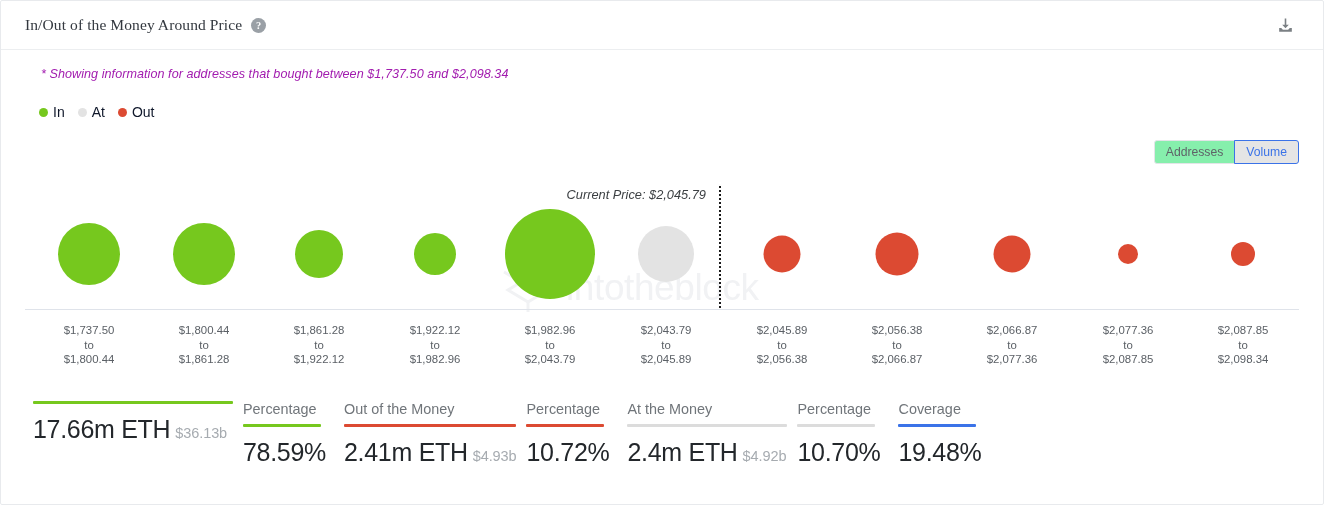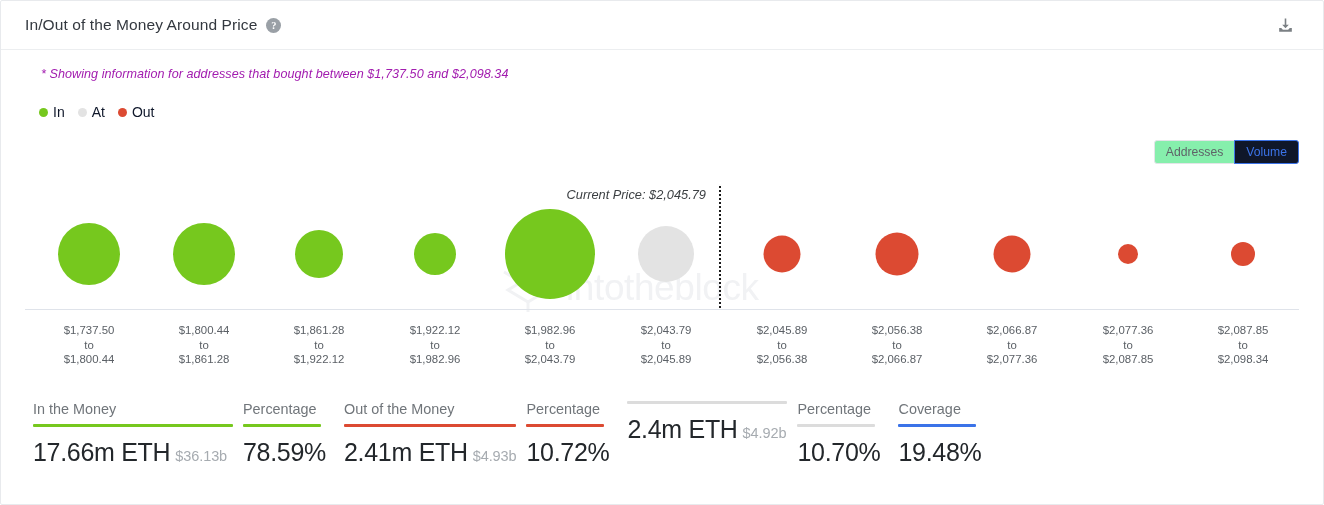--- a/index.html
+++ b/index.html
@@ -24,20 +24,21 @@
     border-bottom: 1px solid #eceef0;
     display: flex;
     align-items: center;
     padding: 0 14px 0 24px;
   }
   .card-title {
     font-size: 15.5px;
     color: #33383f;
     letter-spacing: .1px;
     white-space: nowrap;
+    font-family: Liberation Serif, serif;
   }
   .help-icon {
     width: 15px; height: 15px;
     margin-left: 9px;
     border-radius: 50%;
     background: #9aa0a6;
     color: #fff;
     font-size: 10.5px;
     font-weight: bold;
     line-height: 15px;
@@ -92,21 +93,21 @@
     line-height: 22px;
     color: #5f6368;
     background: #86efac;
     border: 1px solid #e3e5e8;
     border-radius: 3px 0 0 3px;
     cursor: pointer;
     font-family: "Liberation Sans", sans-serif;
   }
   .toggle-btn.active {
     color: #3b73e8;
-    background: #0f172a;
+    background: #e5e5e5;
     border: 1px solid #3b73e8;
     border-radius: 0 3px 3px 0;
     margin-left: -1px;
     z-index: 2;
   }
 
   
   .chart-area {
     position: absolute;
     left: 0; top: 180px;
@@ -278,40 +279,40 @@
       <div class="axis-label" style="left: 665px;"><span>$2,043.79</span><br><span>to</span><br><span>$2,045.89</span></div>
       <div class="axis-label" style="left: 781px;"><span>$2,045.89</span><br><span>to</span><br><span>$2,056.38</span></div>
       <div class="axis-label" style="left: 896px;"><span>$2,056.38</span><br><span>to</span><br><span>$2,066.87</span></div>
       <div class="axis-label" style="left: 1011px;"><span>$2,066.87</span><br><span>to</span><br><span>$2,077.36</span></div>
       <div class="axis-label" style="left: 1127px;"><span>$2,077.36</span><br><span>to</span><br><span>$2,087.85</span></div>
       <div class="axis-label" style="left: 1242px;"><span>$2,087.85</span><br><span>to</span><br><span>$2,098.34</span></div>
     </div>
 
   <div class="stats" id="stats-layer">
       <div class="stat-col" style="margin-right: 10px;">
-        <div class="stat-head">In the Money</div>
         <div class="stat-rule" style="background: rgb(118, 200, 30); width: 200px;"></div>
         <div class="stat-value">17.66m ETH<span class="stat-sub">$36.13b</span></div>
       </div>
       <div class="stat-col" style="margin-right: 18px;">
         <div class="stat-head">Percentage</div>
         <div class="stat-rule" style="background: rgb(118, 200, 30); width: 78px;"></div>
         <div class="stat-value">78.59%</div>
       </div>
       <div class="stat-col" style="margin-right: 10px;">
         <div class="stat-head">Out of the Money</div>
         <div class="stat-rule" style="background: rgb(220, 74, 50); width: 172px;"></div>
         <div class="stat-value">2.41m ETH<span class="stat-sub">$4.93b</span></div>
       </div>
       <div class="stat-col" style="margin-right: 18px;">
         <div class="stat-head">Percentage</div>
         <div class="stat-rule" style="background: rgb(220, 74, 50); width: 78px;"></div>
         <div class="stat-value">10.72%</div>
       </div>
       <div class="stat-col" style="margin-right: 10px;">
+        <div class="stat-head">At the Money</div>
         <div class="stat-rule" style="background: rgb(220, 220, 220); width: 160px;"></div>
         <div class="stat-value">2.4m ETH<span class="stat-sub">$4.92b</span></div>
       </div>
       <div class="stat-col" style="margin-right: 18px;">
         <div class="stat-head">Percentage</div>
         <div class="stat-rule" style="background: rgb(220, 220, 220); width: 78px;"></div>
         <div class="stat-value">10.70%</div>
       </div>
       <div class="stat-col" style="margin-right: 0px;">
         <div class="stat-head">Coverage</div>

